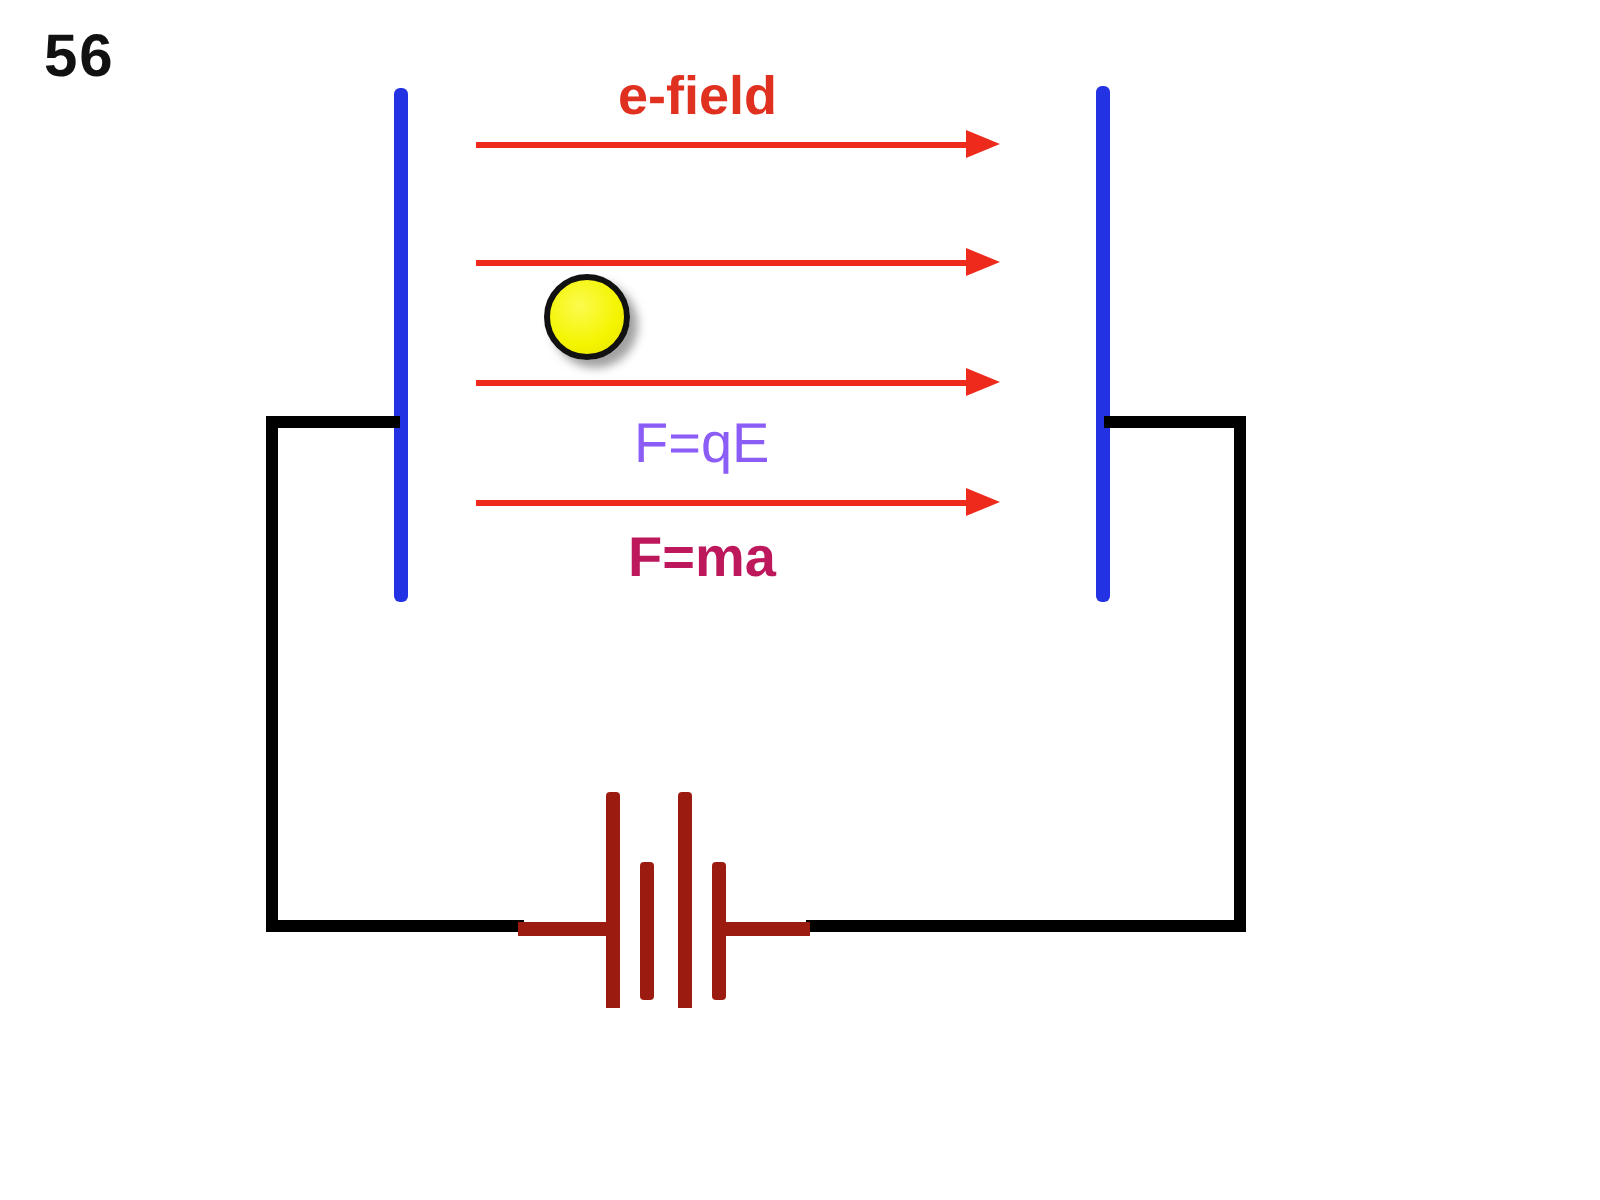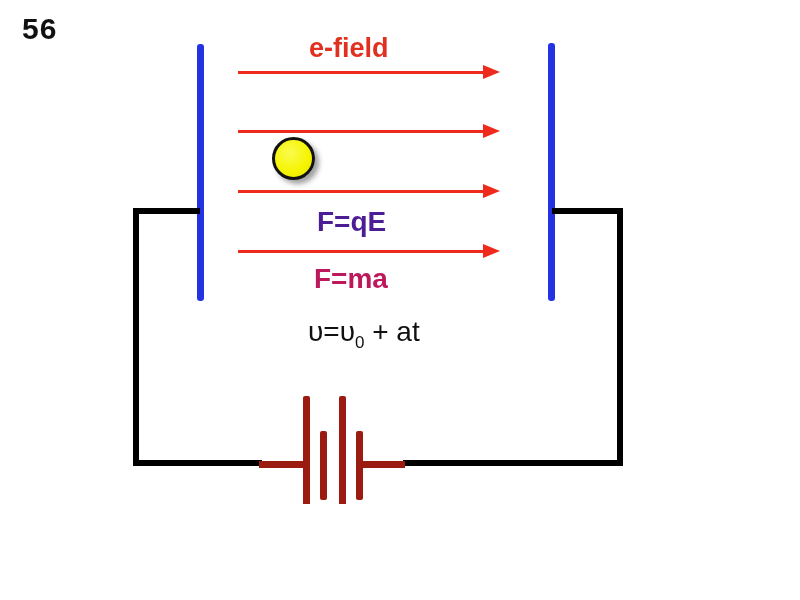--- a/index.html
+++ b/index.html
@@ -83,22 +83,22 @@
 
   
   .lbl { white-space: nowrap; }
   #efield-label {
     left: 309px; top: 33px;
     font-size: 27px; font-weight: 600;
     color: #e03020;
   }
   #eq-fqe {
     left: 317px; top: 206px;
-    font-size: 28px; font-weight: 700;
-    color: #4c1d95;
+    font-size: 28px; font-weight: 400;
+    color: #8b5cf6;
   }
   #eq-fma {
     left: 314px; top: 263px;
     font-size: 28px; font-weight: 600;
     color: #be185d;
   }
   #eq-velocity {
     left: 308px; top: 316px;
     font-size: 28px; font-weight: 500;
     color: #111;
@@ -134,21 +134,20 @@
   </div>
   <div class="abs arrow" id="arrow-4">
     <div class="shaft"></div>
     <div class="head"></div>
   </div>
 
   <div class="abs" id="particle"></div>
 
   <div class="abs lbl" id="eq-fqe">F=qE</div>
   <div class="abs lbl" id="eq-fma">F=ma</div>
-  <div class="abs lbl" id="eq-velocity"><span>υ=υ</span><span class="sub">0</span><span> + at</span></div>
 
   <div class="abs wire" id="wire-left-top"></div>
   <div class="abs wire" id="wire-left-vert"></div>
   <div class="abs wire" id="wire-bottom-left"></div>
   <div class="abs wire" id="wire-right-top"></div>
   <div class="abs wire" id="wire-right-vert"></div>
   <div class="abs wire" id="wire-bottom-right"></div>
 
   <div class="abs bat" id="bat-lead-left"></div>
   <div class="abs bat" id="bat-lead-right"></div>

